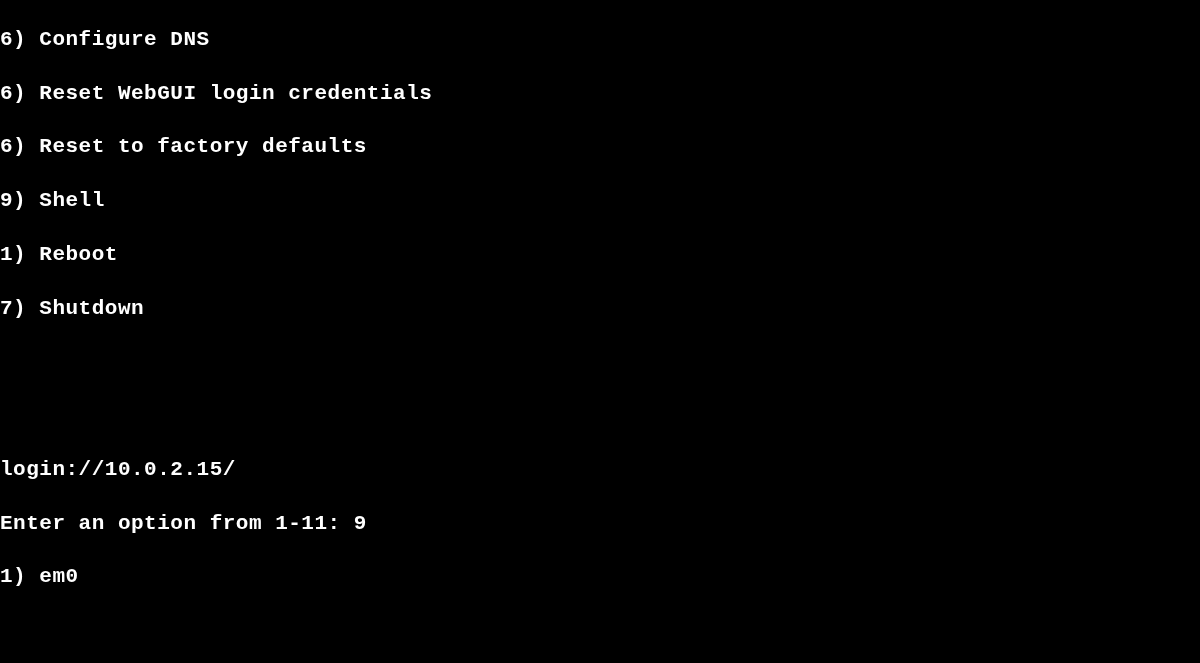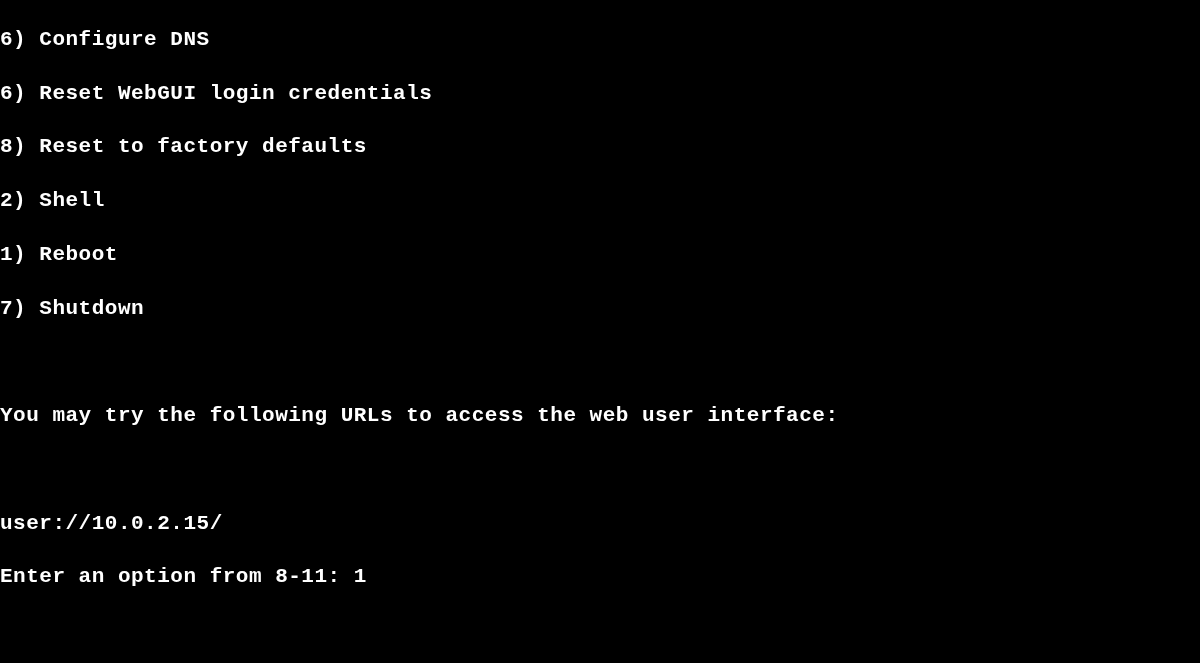--- a/index.html
+++ b/index.html
@@ -27,29 +27,29 @@
     .line {
       display: block;
     }
   </style>
 </head>
 <body>
 
 <div class="terminal">
 <span class="line">6) Configure DNS</span>
 <span class="line">6) Reset WebGUI login credentials</span>
-<span class="line">8) Reset to factory defaults</span>
-<span class="line">2) Shell</span>
+<span class="line">6) Reset to factory defaults</span>
+<span class="line">9) Shell</span>
 <span class="line">1) Reboot</span>
 <span class="line">7) Shutdown</span>
 <span class="line">&nbsp;</span>
-<span class="line">You may try the following URLs to access the web user interface:</span>
 <span class="line">&nbsp;</span>
-<span class="line">user://10.0.2.15/</span>
-<span class="line">Enter an option from 8-11: 1</span>
+<span class="line">login://10.0.2.15/</span>
+<span class="line">Enter an option from 1-11: 9</span>
+<span class="line">1) em0</span>
 
 
 
 
 
 
 
 
 
 

